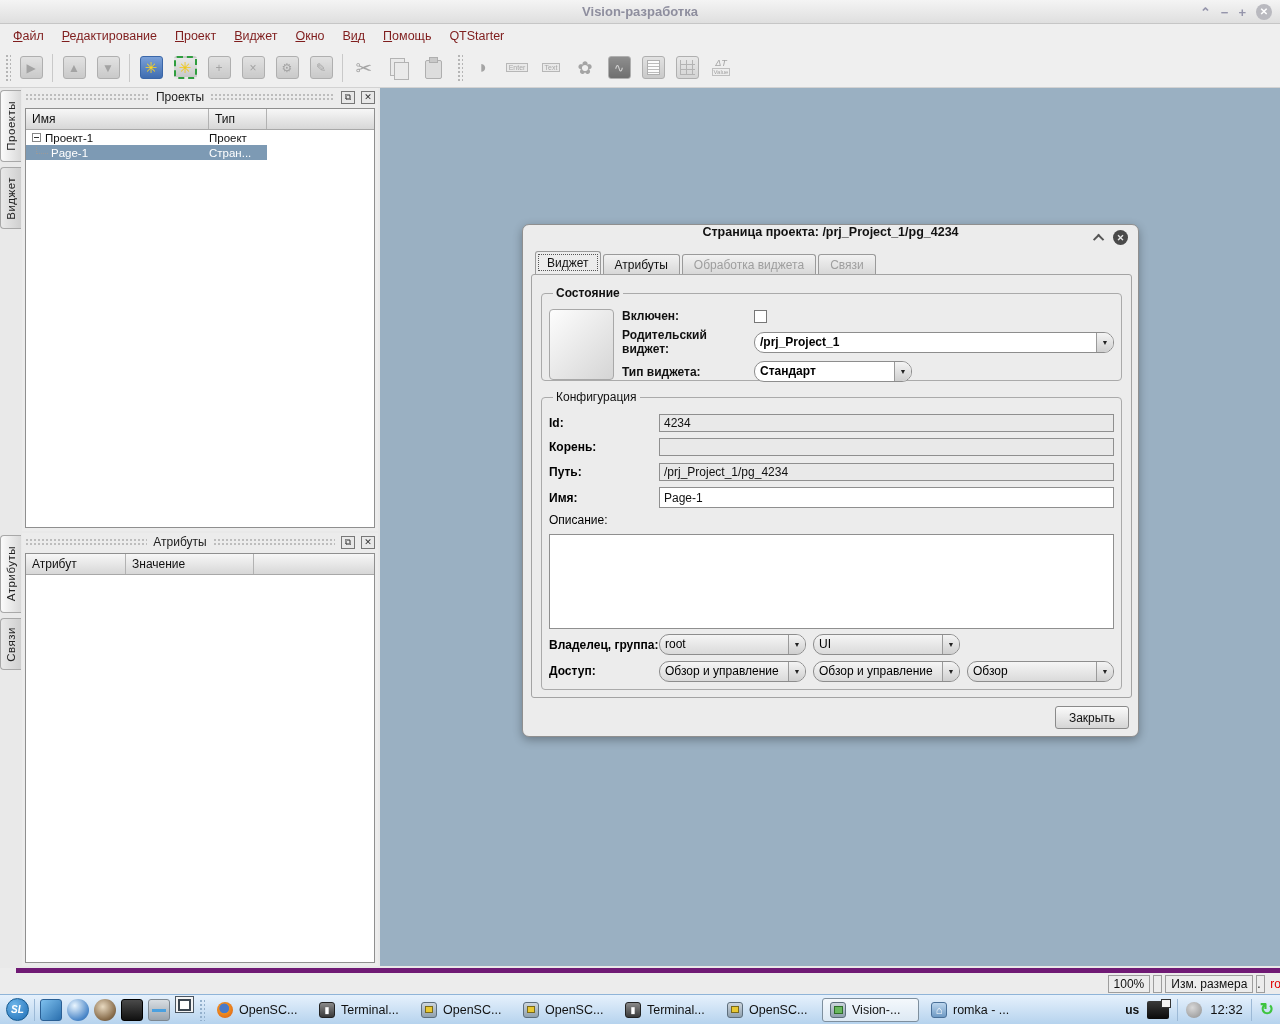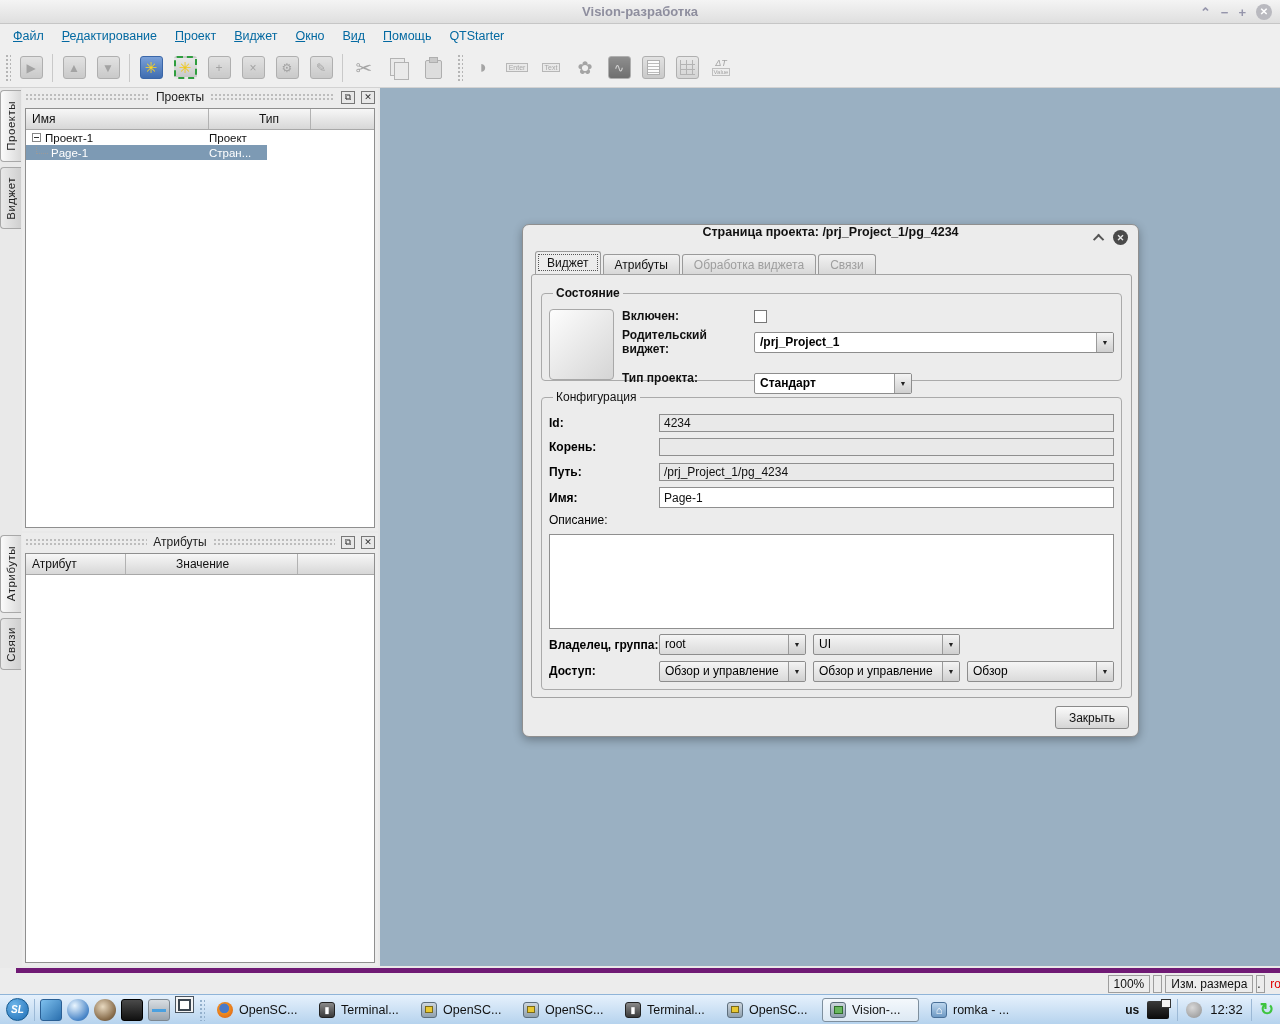--- a/index.html
+++ b/index.html
@@ -13,21 +13,21 @@
   .titlebar .wtitle { position:absolute; left:0; right:0; text-align:center;
     font-weight:bold; font-size:13px; color:#8e8e9e; }
   .winbtns { position:absolute; right:8px; top:0; height:24px; display:flex; align-items:center; gap:10px; }
   .wbtn { color:#9595ab; font-weight:bold; font-size:13px; line-height:1; cursor:default; }
   .wbtn.close { width:16px; height:16px; border-radius:50%; background:#b9b9bf;
     color:#fff; font-size:10px; display:flex; align-items:center; justify-content:center; }
 
   
   .menubar { position:absolute; left:0; top:24px; width:1280px; height:24px;
     background:#efefef; display:flex; align-items:center; padding-left:4px; }
-  .menu-item { padding:3px 9px; font-size:12.5px; color:#0369a1; }
+  .menu-item { padding:3px 9px; font-size:12.5px; color:#7f1d1d; }
   .menu-item u { text-decoration:underline; }
 
   
   .toolbar { position:absolute; left:0; top:48px; width:1280px; height:40px;
     background:#efefef; border-bottom:1px solid #d2d2d2; display:flex; align-items:center; padding-left:2px; }
   .thandle { width:6px; height:28px; margin:0 3px;
     background-image:radial-gradient(#b5b5b5 1px, transparent 1.3px); background-size:4px 4px; }
   .tsep { width:1px; height:28px; background:#c9c9c9; margin:0 4px; }
   .ticon { width:32px; height:32px; display:flex; align-items:center; justify-content:center; margin:0 1px; position:relative; }
   .ibox { width:23px; height:23px; border:1px solid #9a9a9a; border-radius:3px;
@@ -72,21 +72,21 @@
 
   
   .dock { position:absolute; left:22px; width:356px; background:#ececec; }
   .dock-head { height:18px; display:flex; align-items:center; gap:6px; padding:0 3px; }
   .dock-dots { flex:1; height:8px;
     background-image:radial-gradient(#bdbdbd 1px, transparent 1.2px); background-size:4px 4px; }
   .dock-title { font-size:12px; color:#222; }
   .dock-btn { width:14px; height:13px; border:1px solid #777; background:#e8e8e8; font-size:9px;
     display:flex; align-items:center; justify-content:center; color:#333; line-height:1; }
   .dock-body { position:absolute; left:3px; right:3px; top:20px; bottom:3px; border:1px solid #8f8f8f; background:#fff; }
-  .tbl-head { display:flex; height:21px; background:linear-gradient(#f7f7f7,#d7d7d7); border-bottom:1px solid #a8a8a8;gap:44px; }
+  .tbl-head { display:flex; height:21px; background:linear-gradient(#f7f7f7,#d7d7d7); border-bottom:1px solid #a8a8a8; }
   .tbl-head .c { border-right:1px solid #b2b2b2; font-size:12px; color:#111; display:flex; align-items:center; padding-left:6px; }
   .tree { font-size:11.5px; color:#111; }
   .trow { display:flex; height:15px; align-items:center; }
   .trow .name { width:183px; display:flex; align-items:center; overflow:hidden; white-space:nowrap; }
   .trow .type { width:58px; overflow:hidden; white-space:nowrap; }
   .trow.sel { background:#7d9ab4; color:#fff; width:241px; }
   .expander { width:9px; height:9px; border:1px solid #888; margin:0 4px 0 6px; position:relative; background:#fff; flex:none; }
   .expander::after { content:""; position:absolute; left:1px; right:1px; top:3px; height:1px; background:#333; }
   .branch { width:12px; height:14px; border-left:1px dotted #9a9a9a; border-bottom:1px dotted #9a9a9a; margin:-6px 3px 6px 10px; flex:none; }
 
@@ -114,21 +114,21 @@
   fieldset { border:1px solid #aaa; border-radius:4px; padding:9px 7px 7px; }
   legend { font-size:12px; color:#111; padding:0 3px; margin-left:4px; }
   .fs-state { height:95px; margin-bottom:9px; display:flex; gap:8px;font-weight:bold; }
   .preview { width:65px; height:71px; border:1px solid #a8a8a8; border-radius:4px;
     background:linear-gradient(135deg,#fdfdfd,#d5d5d5); flex:none; }
   .state-rows { flex:1; display:flex; flex-direction:column; gap:5px; }
   .frow { display:flex; align-items:center; }
   .frow .lbl { font-size:12px; color:#111; }
   .state-rows .lbl { width:132px; flex:none; }
   .checkbox { width:13px; height:13px; border:1px solid #777; background:#fff; }
-  .combo { height:21px; display:flex; border:1px solid #8d8d8d; border-radius:2px; background:#fff; overflow:hidden; }
+  .combo { height:21px; display:flex; border:1px solid #8d8d8d; border-radius:10px; background:#fff; overflow:hidden; }
   .combo .ctext { flex:1; font-size:12px; padding:2px 5px; white-space:nowrap; overflow:hidden; }
   .combo .carrow { width:17px; border-left:1px solid #9a9a9a; background:linear-gradient(#f4f4f4,#cfcfcf);
     display:flex; align-items:center; justify-content:center; font-size:7px; color:#222; }
   .combo.flat { background:linear-gradient(#f5f5f5,#dadada); }
   .fs-config { height:300px; display:flex; flex-direction:column; gap:5px; }
   .cfg-row { display:flex; align-items:center; height:20px; }
   .cfg-row .lbl { width:110px; flex:none; font-size:12px;font-weight:bold; }
   .tfield { flex:1; height:18px; border:1px solid #8f8f8f; font-size:12px; padding:0 4px;
     background:#fff; color:#111; }
   .tfield[readonly] { background:#e9e9e9; }
@@ -378,22 +378,22 @@
                 <span class="checkbox"></span>
               </div>
               <div class="frow">
                 <span class="lbl">Родительский виджет:</span>
                 <div class="combo grow">
                   <span class="ctext">/prj_Project_1</span>
                   <span class="carrow">▼</span>
                 </div>
               </div>
               <div class="frow">
-                <span class="lbl">Тип проекта:</span>
-                <div class="combo" style="width:158px;margin-top:12px;">
+                <span class="lbl">Тип виджета:</span>
+                <div class="combo" style="width:158px;">
                   <span class="ctext">Стандарт</span>
                   <span class="carrow">▼</span>
                 </div>
               </div>
             </div>
           </fieldset>
 
           <fieldset class="fs-config">
             <legend>Конфигурация</legend>
             <div class="cfg-row">

